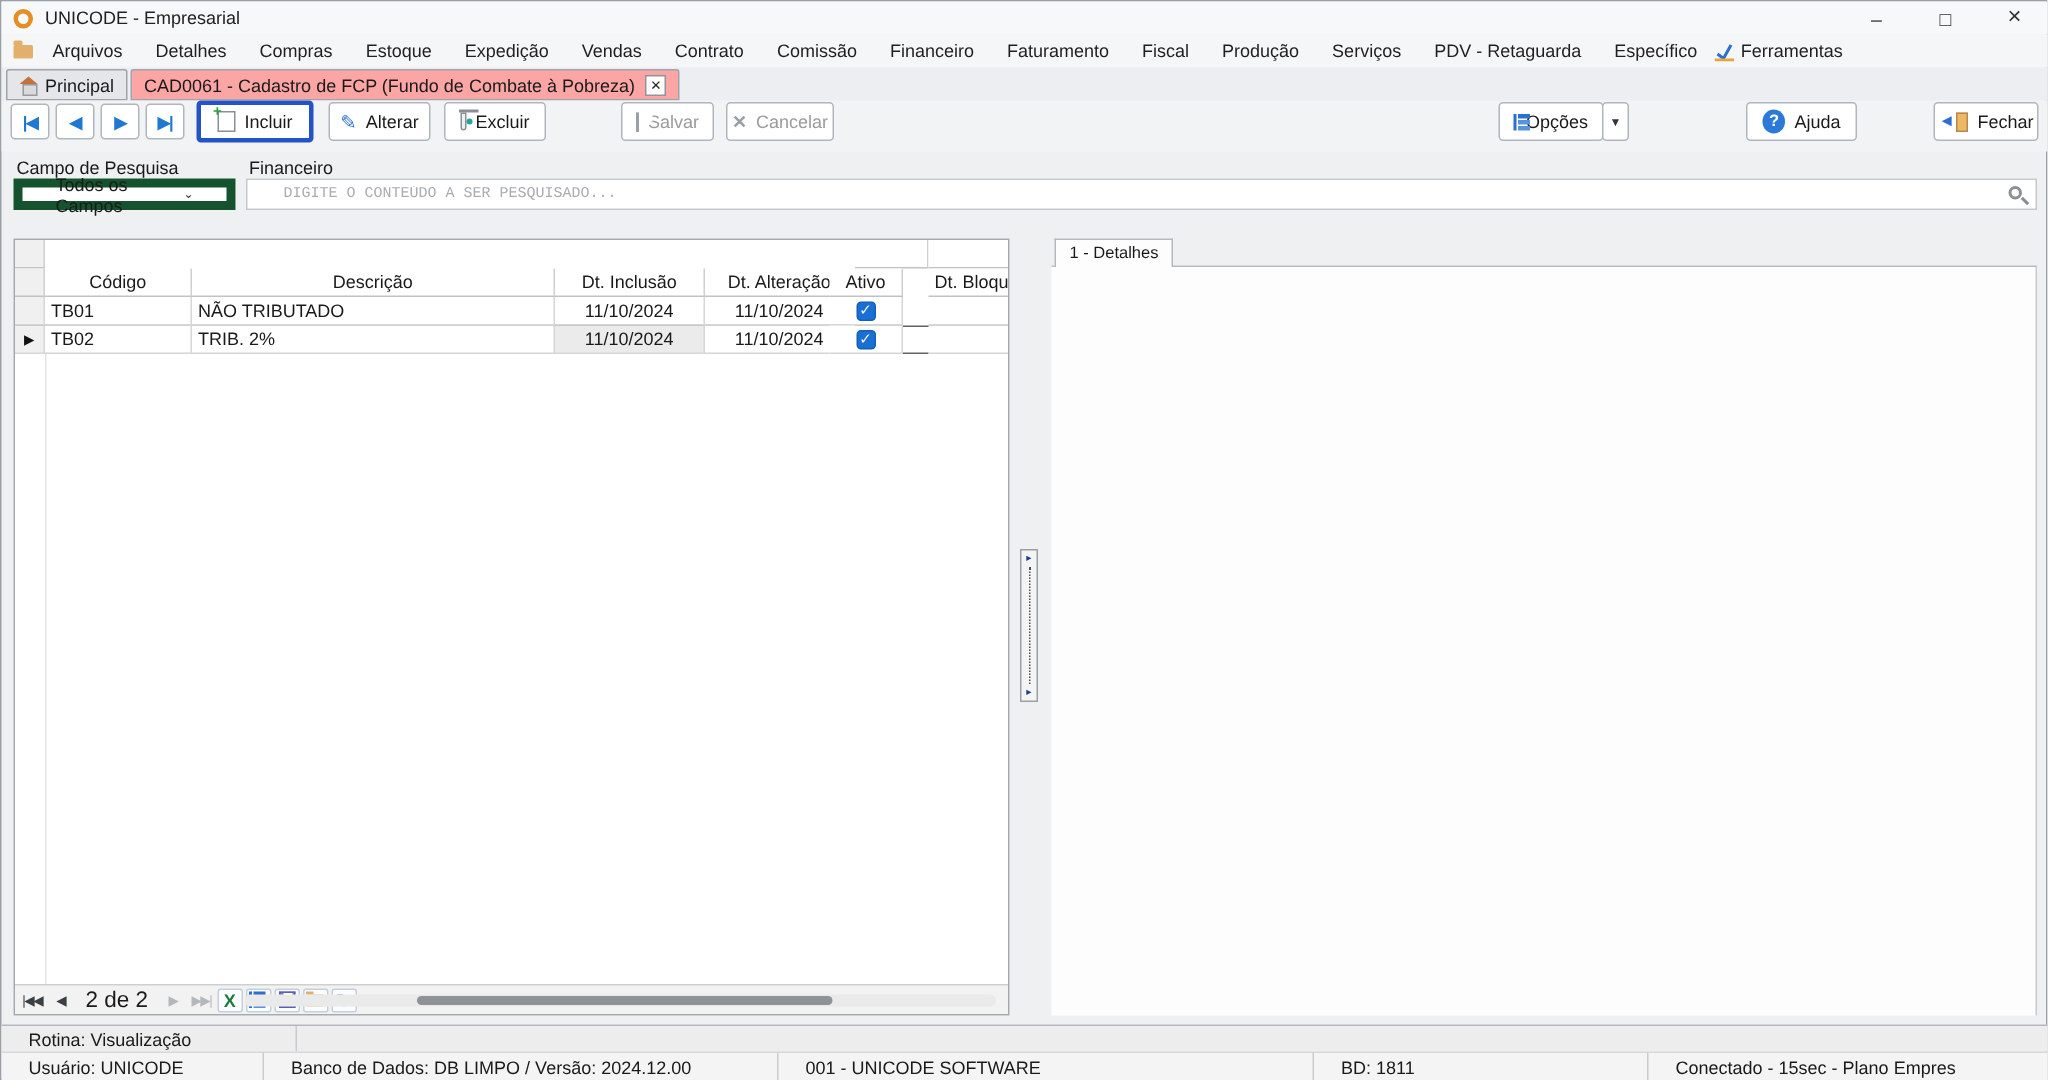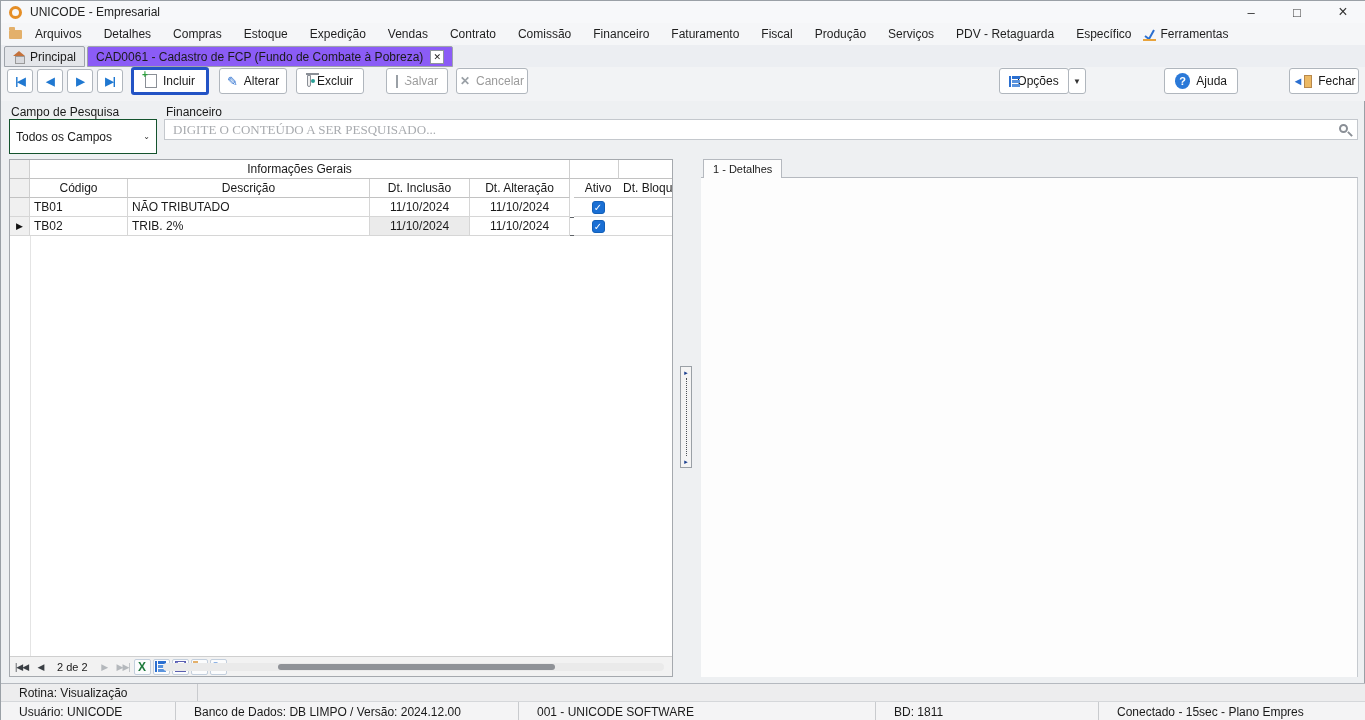--- a/index.html
+++ b/index.html
@@ -17,82 +17,82 @@
   
   .menubar { position:absolute; left:0; top:22px; width:1365px; height:22px; background:#f5f6f8; display:flex; align-items:center; padding-left:8px; gap:0; }
   .menu-item { padding:2px 11px; color:#1f1f1f; cursor:default; white-space:nowrap; }
   .folder-ic { width:13px; height:9px; background:#e3b06b; border-radius:1px; position:relative; margin:0 2px 0 0; display:inline-block; }
   .folder-ic::before { content:""; position:absolute; top:-3px; left:0; width:6px; height:3px; background:#e3b06b; border-radius:1px 1px 0 0; }
   .ferr-ic { display:inline-block; width:13px; height:13px; position:relative; margin-right:3px; vertical-align:-2px; }
 
   
   .tabstrip { position:absolute; left:0; top:44px; width:1365px; height:22px; background:#eceef2; display:flex; align-items:flex-end; padding-left:3px; }
   .tab { height:21px; display:flex; align-items:center; gap:5px; padding:0 8px; border:1px solid #9fa4ab; background:#e4e6ea; border-radius:2px 2px 0 0; margin-right:2px; }
-  .tab.active { background:#8b5cf6;align-items:center; }
+  .tab.active { background:#fca5a5;align-items:center; }
   .home-ic { display:inline-block; width:12px; height:11px; position:relative; }
   .home-ic::before { content:""; position:absolute; left:0; top:0; border-left:6px solid transparent; border-right:6px solid transparent; border-bottom:5px solid #c4713b; }
   .home-ic::after { content:""; position:absolute; left:2px; top:5px; width:8px; height:6px; background:#d9dade; border:1px solid #9a9a9a; }
   .tab-close { width:14px; height:14px; border:1px solid #8f959c; background:#fff; display:flex; align-items:center; justify-content:center; font-size:9px; color:#222; margin-left:2px; }
 
   
   .toolbar { position:absolute; left:0; top:66px; width:1365px; height:34px; background:#f2f3f5; }
   .navbtn { position:absolute; top:2px; width:26px; height:24px; background:#fff; border:1px solid #b0b6bd; border-radius:3px; display:flex; align-items:center; justify-content:center; color:#1f78d1; font-size:11px; font-weight:bold; letter-spacing:-1px; }
   .tbtn { position:absolute; top:1px; height:26px; background:#fff; border:1px solid #b0b6bd; border-radius:3px; display:flex; align-items:center; justify-content:center; gap:6px; font-size:12px; padding:0 10px; }
   .tbtn.focused { border:3px solid #2353c5; top:0; height:28px; }
-  .tbtn.disabled { color:#9b9b9b; }
+  .tbtn.disabled { color:#9b9b9b;margin-left:28px; }
   .doc-ic { width:12px; height:14px; background:#fff; border:1px solid #8a8f96; position:relative; }
   .doc-ic .plus { position:absolute; top:-5px; left:-4px; color:#2ba03c; font-weight:bold; font-size:10px; line-height:10px; }
   .pencil-ic { color:#2b6fd0; font-size:13px; }
   .trash-ic { width:11px; height:12px; border:1px solid #8a8f96; border-radius:0 0 3px 3px; background:#f0f0f0; position:relative; }
   .trash-ic::before { content:""; position:absolute; top:-3px; left:-2px; width:13px; height:2px; background:#8a8f96; }
   .trash-ic::after { content:""; position:absolute; top:3px; left:3px; width:4px; height:4px; border-radius:50%; background:#2aa198; }
   .save-ic { width:13px; height:13px; background:#c9cdd2; border:1px solid #9aa0a6; position:relative; }
   .save-ic::before { content:""; position:absolute; top:0; left:3px; width:7px; height:5px; background:#fff; }
   .x-ic { color:#9aa0a6; font-weight:bold; font-size:12px; }
   .tree-ic { width:12px; height:11px; border-left:2px solid #2b6fd0; position:relative; }
   .tree-ic::before { content:""; position:absolute; left:1px; top:0; width:8px; height:3px; background:#2b6fd0; box-shadow:0 4px 0 #5a93dd, 0 8px 0 #5a93dd; }
   .chev { font-size:8px; color:#333; }
   .help-ic { width:16px; height:16px; border-radius:50%; background:#2b79d8; color:#fff; font-weight:bold; font-size:11px; display:flex; align-items:center; justify-content:center; }
   .exit-ic { display:flex; align-items:center; gap:1px; }
   .exit-ic .arr { color:#2b6fd0; font-size:11px; font-weight:bold; }
   .exit-ic .door { width:8px; height:13px; background:#ecb964; border:1px solid #b8884c; }
 
   
   .lbl { position:absolute; font-size:12px; color:#1a1a1a; white-space:nowrap; }
-  .combo { position:absolute; background:#fff; border:1px solid #14532d; height:35px; display:flex; align-items:center; justify-content:space-between; padding:0 6px; }
-  .search-input { position:absolute; background:#fff; border:1px solid #c4c8cd; height:21px; font-family:Liberation Serif, serif; font-size:13px; padding:0 22px 0 8px; color:#1a1a1a; }
+  .combo { position:absolute; background:#fff; border:6px solid #14532d; height:21px; display:flex; align-items:center; justify-content:space-between; padding:0 22px; }
+  .search-input { position:absolute; background:#fff; border:1px solid #c4c8cd; height:21px; font-family:Liberation Mono, monospace; font-size:10px; padding:0 22px 0 24px; color:#1a1a1a; }
   .search-input::placeholder { color:#a8abaf; }
   .mag-ic { position:absolute; width:9px; height:9px; border:2px solid #8a8f96; border-radius:50%; }
   .mag-ic::after { content:""; position:absolute; width:6px; height:2px; background:#8a8f96; transform:rotate(45deg); left:6px; top:7px; }
 
   
   .grid-panel { position:absolute; left:8px; top:158px; width:664px; height:518px; background:#fff; border:1px solid #a5a9ae; overflow:hidden; }
   .grow { position:absolute; left:0; height:19px; width:680px; }
   .gcell { position:absolute; top:0; height:19px; border-right:1px solid #d6d6d6; border-bottom:1px solid #d6d6d6; display:flex; align-items:center; padding:0 4px; white-space:nowrap; overflow:hidden; background:#fff; }
   .ghead .gcell { justify-content:center; border-right:1px solid #cfcfcf; border-bottom:1px solid #c2c2c2; }
   .c-sel { left:0; width:20px; background:#f0f0f0; justify-content:center; padding:0; }
   .c-cod { left:20px; width:98px; }
   .c-desc { left:118px; width:242px; }
   .c-din { left:360px; width:100px; justify-content:center; }
   .c-dalt { left:460px; width:100px; justify-content:center; }
-  .c-atv { left:564px; width:49px; justify-content:center; }
+  .c-atv { left:543px; width:49px; justify-content:center; }
   .c-dblo { left:609px; width:71px; justify-content:center; }
   .c-group { left:20px; width:540px; justify-content:center; }
   .c-gempty1 { left:560px; width:49px; } .c-gempty2 { left:609px; width:71px; }
   .row-sel { outline:1px solid #5f6368; outline-offset:-1px; }
   .row-marker { color:#111; font-size:9px; }
   .cur-cell { background:#ebebeb !important; }
   .chk { width:13px; height:13px; background:#1a6fd4; border:1px solid #1360b8; border-radius:3px; color:#fff; font-size:10px; line-height:11px; text-align:center; }
   .vline-cont { position:absolute; left:20px; top:76px; bottom:20px; width:1px; background:#e4e4e4; }
 
   
   .gridnav { position:absolute; left:0; right:0; bottom:0; height:20px; background:#f2f2f2; border-top:1px solid #cfcfcf; display:flex; align-items:center; padding-left:3px; gap:2px; }
   .gnbtn { width:17px; height:16px; display:flex; align-items:center; justify-content:center; font-size:9px; letter-spacing:-1px; color:#3a3f44; border:1px solid transparent; }
   .gnbtn.dis { color:#b4b8bc; }
-  .gn-count { font-size:11px; padding:0 6px; white-space:nowrap; }
+  .gn-count { font-size:15px; padding:0 6px; white-space:nowrap; }
   .gnbtn.boxed { background:#fbfcfd; border:1px solid #c3cfdd; border-radius:2px; }
   .excel-x { color:#1e7a3c; font-weight:bold; font-size:12px; letter-spacing:0; }
   .navsave-ic { width:11px; height:11px; background:#7a7fd0; border:1px solid #5a5fb0; position:relative; }
   .navsave-ic::before { content:""; position:absolute; top:0; left:2px; width:6px; height:4px; background:#fff; }
   .navfolder-ic { width:12px; height:8px; background:#e3b06b; border-radius:1px; position:relative; }
   .navfolder-ic::before { content:""; position:absolute; top:-2px; left:0; width:5px; height:2px; background:#e3b06b; }
   .refresh-ic { color:#2b6fd0; font-weight:bold; font-size:12px; letter-spacing:0; }
   .hscroll-track { position:absolute; left:153px; right:8px; top:6px; height:8px; background:#eaeaea; border-radius:4px; }
   .hscroll-thumb { position:absolute; left:115px; width:277px; top:1px; height:6px; background:#8f9297; border-radius:3px; }
 
@@ -215,21 +215,20 @@
     <span>Todos os Campos</span>
     <span class="chev">⌄</span>
   </div>
   <div class="lbl" style="left:165px; top:104px;">Financeiro</div>
   <input class="search-input" style="left: 163px; top: 118px; width: 1194px;" placeholder="DIGITE O CONTEÚDO A SER PESQUISADO...">
   <span class="mag-ic" style="left:1338px; top:123px;"></span>
 
   <div class="grid-panel">
     <div class="grow ghead" style="top:0;">
       <div class="gcell c-sel"></div>
-      <div class="gcell c-group">Informações Gerais</div>
       <div class="gcell c-gempty1"></div>
       <div class="gcell c-gempty2"></div>
     </div>
     <div class="grow ghead" style="top:19px;">
       <div class="gcell c-sel"></div>
       <div class="gcell c-cod" style="justify-content:center;">Código</div>
       <div class="gcell c-desc" style="justify-content:center;">Descrição</div>
       <div class="gcell c-din">Dt. Inclusão</div>
       <div class="gcell c-dalt">Dt. Alteração</div>
       <div class="gcell c-atv">Ativo</div>

